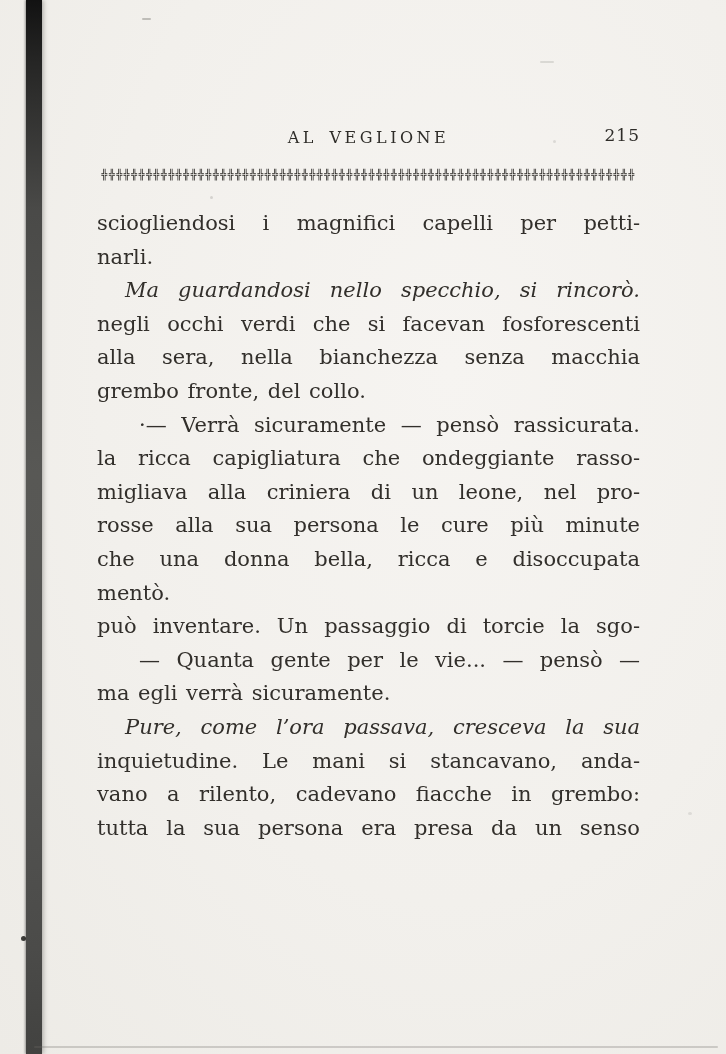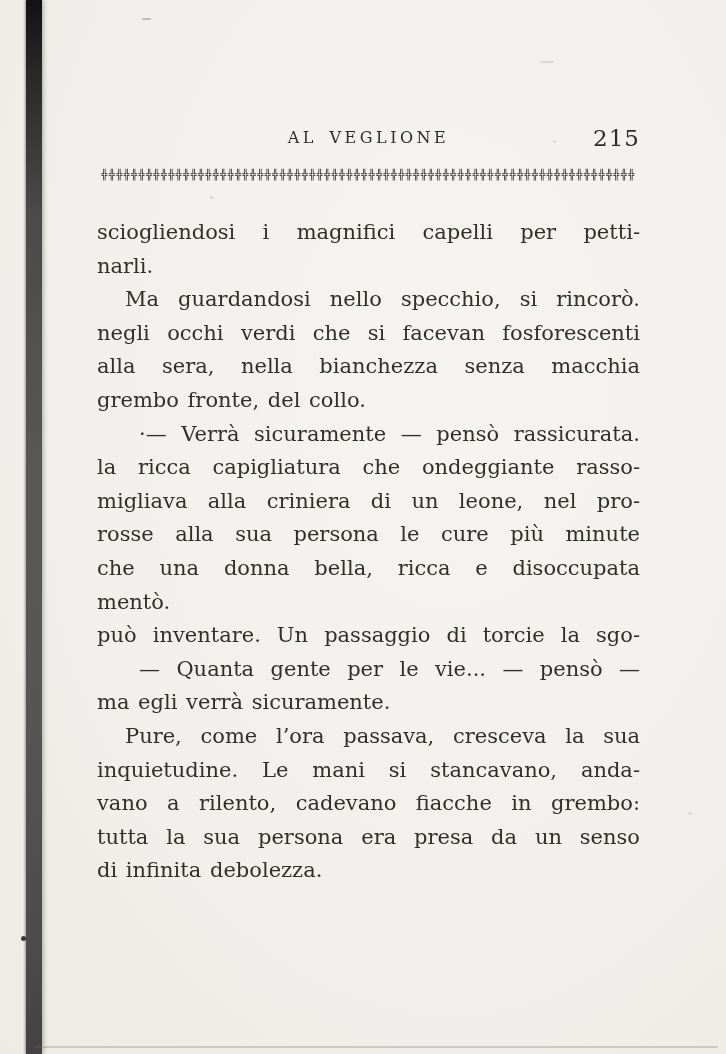--- a/index.html
+++ b/index.html
@@ -54,21 +54,21 @@
     text-align: center;
     font-size: 16px;
     letter-spacing: 3.5px;
     word-spacing: 4px;
     color: #2e2c28;
   }
   .page-number {
     position: absolute;
     right: 0;
     top: -3px;
-    font-size: 23px;
+    font-size: 17px;
     letter-spacing: 1px;
     color: #2e2c28;
   }
   .ornament-divider {
     position: absolute;
     left: 97px;
     top: 166px;
     width: 543px;
     height: 18px;
     font-family: "DejaVu Sans Mono", "Liberation Mono", monospace;
@@ -78,35 +78,34 @@
     white-space: nowrap;
     overflow: hidden;
     text-align: center;
     color: #2b2926;
   }
   .body-text {
     position: absolute;
     left: 97px;
     top: 207px;
     width: 543px;
-    margin-top: 9px;
   }
   .ln {
     font-size: 21px;
     line-height: 33.6px;
     white-space: nowrap;
     word-spacing: 2px;
     color: #322f2b;
   }
   .ln.j {
     white-space: normal;
     text-align: justify;
     text-align-last: justify;
   }
-  .ln.ind { text-indent: 28px; }
+  .ln.ind { text-indent: 28px; font-style: italic; }
   .ln.ind2 { text-indent: 42px; }
   
   .speck {
     position: absolute;
     background: #4a4843;
     border-radius: 50%;
   }
   .speck.s1 { left: 142px; top: 18px;  width: 9px;  height: 2px; opacity: .30; border-radius: 2px; }
   .speck.s2 { left: 540px; top: 61px;  width: 14px; height: 2px; opacity: .15; border-radius: 2px; }
   .speck.s3 { left: 210px; top: 196px; width: 3px;  height: 3px; opacity: .18; }
@@ -150,21 +149,20 @@
     <div class="ln j">rosse alla sua persona le cure più minute</div>
     <div class="ln j">che una donna bella, ricca e disoccupata</div>
     <div class="ln">mentò.</div>
     <div class="ln j">può inventare. Un passaggio di torcie la sgo-</div>
     <div class="ln j ind2">— Quanta gente per le vie... — pensò —</div>
     <div class="ln">ma egli verrà sicuramente.</div>
     <div class="ln j ind">Pure, come l’ora passava, cresceva la sua</div>
     <div class="ln j">inquietudine. Le mani si stancavano, anda-</div>
     <div class="ln j">vano a rilento, cadevano fiacche in grembo:</div>
     <div class="ln j">tutta la sua persona era presa da un senso</div>
-    <div class="ln">di infinita debolezza.</div>
   </div>
 
   <div class="speck s1"></div>
   <div class="speck s2"></div>
   <div class="speck s3"></div>
   <div class="speck s4"></div>
   <div class="speck s5"></div>
   <div class="speck s6"></div>
 
   <div class="bottom-scan-line"></div>

